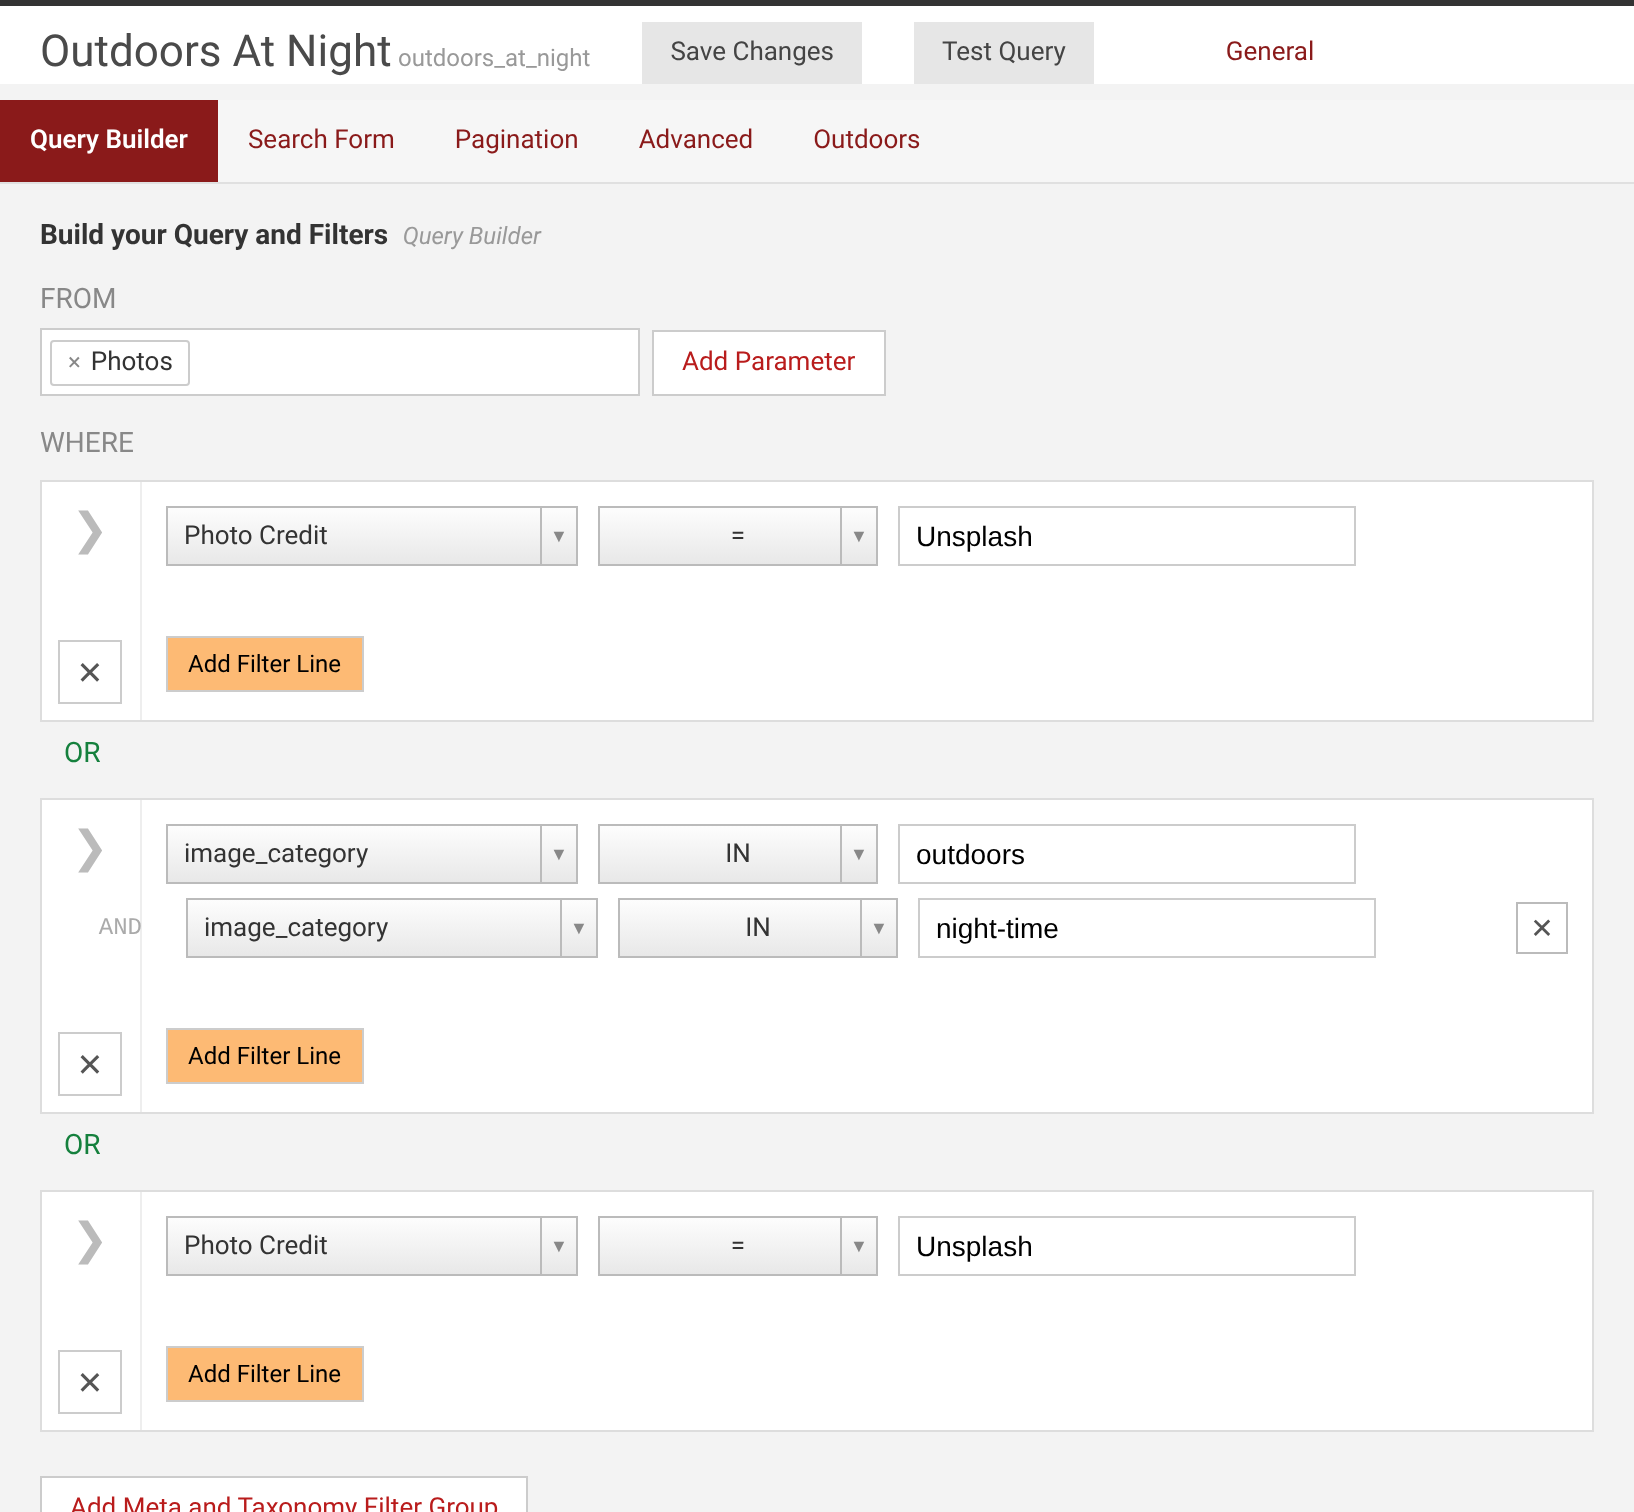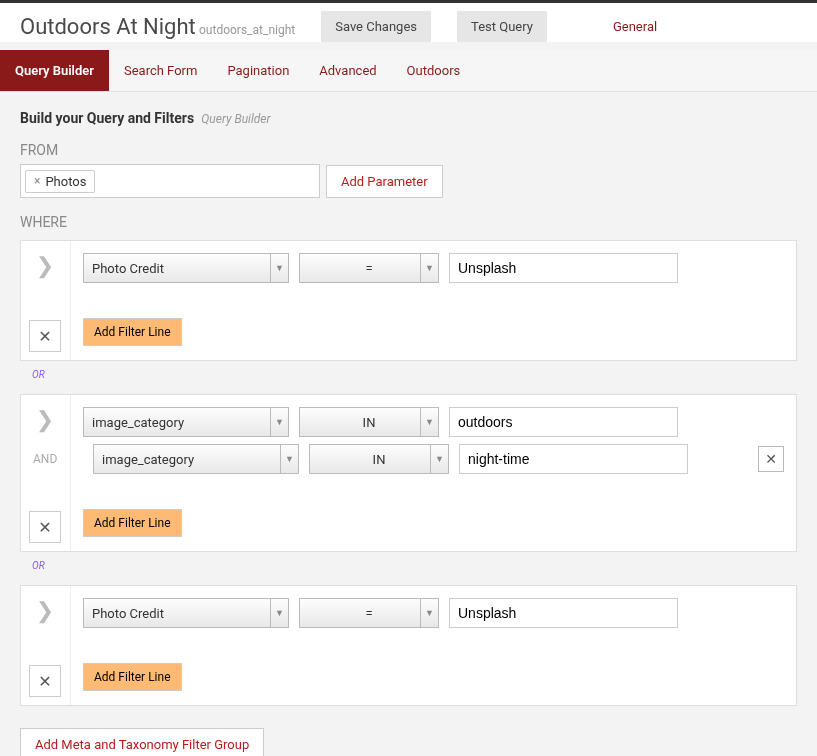--- a/index.html
+++ b/index.html
@@ -22,28 +22,28 @@
 .tag { border: 1px solid #ccc; border-radius: 2px; padding: 3px 8px; font-size: 13px; display: inline-flex; align-items: center; gap: 5px; }
 .tag-x { color: #888; cursor: pointer; font-size: 12px; }
 .btn-outline { background: #fff; border: 1px solid #ccc; padding: 8px 14px; font-size: 13px; cursor: pointer; font-family: inherit; color: #b91c1c; }
 .group { margin-top: 10px; }
 .group-body { background: #fff; border: 1px solid #ddd; display: flex; }
 .group-left { width: 50px; display: flex; flex-direction: column; justify-content: space-between; padding: 8px; border-right: 1px solid #eee; }
 .chevron { width: 32px; height: 32px; display: flex; align-items: center; justify-content: center; color: #bbb; font-size: 22px; cursor: pointer; }
 .x-btn { width: 32px; height: 32px; border: 1px solid #ccc; background: #fff; display: flex; align-items: center; justify-content: center; font-size: 16px; color: #555; cursor: pointer; margin-top: auto; }
 .group-right { flex: 1; padding: 12px 12px 14px 12px; }
 .filter-row { display: flex; gap: 10px; align-items: center; margin-bottom: 7px; }
-.and-label { width: 38px; color: #aaa; font-size: 12px; text-align: left; margin-left: -50px; margin-right: 12px; }
+.and-label { width: 38px; color: #aaa; font-size: 12px; text-align: right; margin-left: -50px; margin-right: 12px; font-family: Liberation Mono, monospace; }
 .select { position: relative; width: 206px; height: 30px; border: 1px solid #bbb; background: linear-gradient(#fdfdfd,#e8e8e8); display: flex; align-items: center; padding: 0 8px; font-size: 13px; cursor: pointer; }
 .select.op { width: 140px; justify-content: center; }
 .select-arrow { position: absolute; right: 0; top: 0; width: 18px; height: 100%; border-left: 1px solid #bbb; display: flex; align-items: center; justify-content: center; color: #888; font-size: 9px; }
 .text-input { width: 229px; height: 30px; border: 1px solid #ccc; padding: 0 8px; font-size: 14px; font-family: Liberation Sans, sans-serif; }
 .row-hover-x { width: 26px; height: 26px; border: 1px solid #bbb; background: #fff; display: flex; align-items: center; justify-content: center; font-size: 14px; color: #555; cursor: pointer; margin-left: auto; }
 .add-filter-btn { background: #fdba74; border: 1px solid #ccc; padding: 6px 10px; font-size: 12px; cursor: pointer; font-family: inherit; margin-top: 28px; }
-.or-label { color: #8b5cf6; font-size: 10px; padding: 8px 0 4px 12px; font-style: italic; }
+.or-label { color: #15803d; font-size: 14px; padding: 8px 0 4px 12px; }
 .add-group { margin-top: 22px; }
 </style>
 </head>
 <body>
 
 <div class="top-border"></div>
 
 <div class="header">
   <div>
     <span class="title">Outdoors At Night</span>

